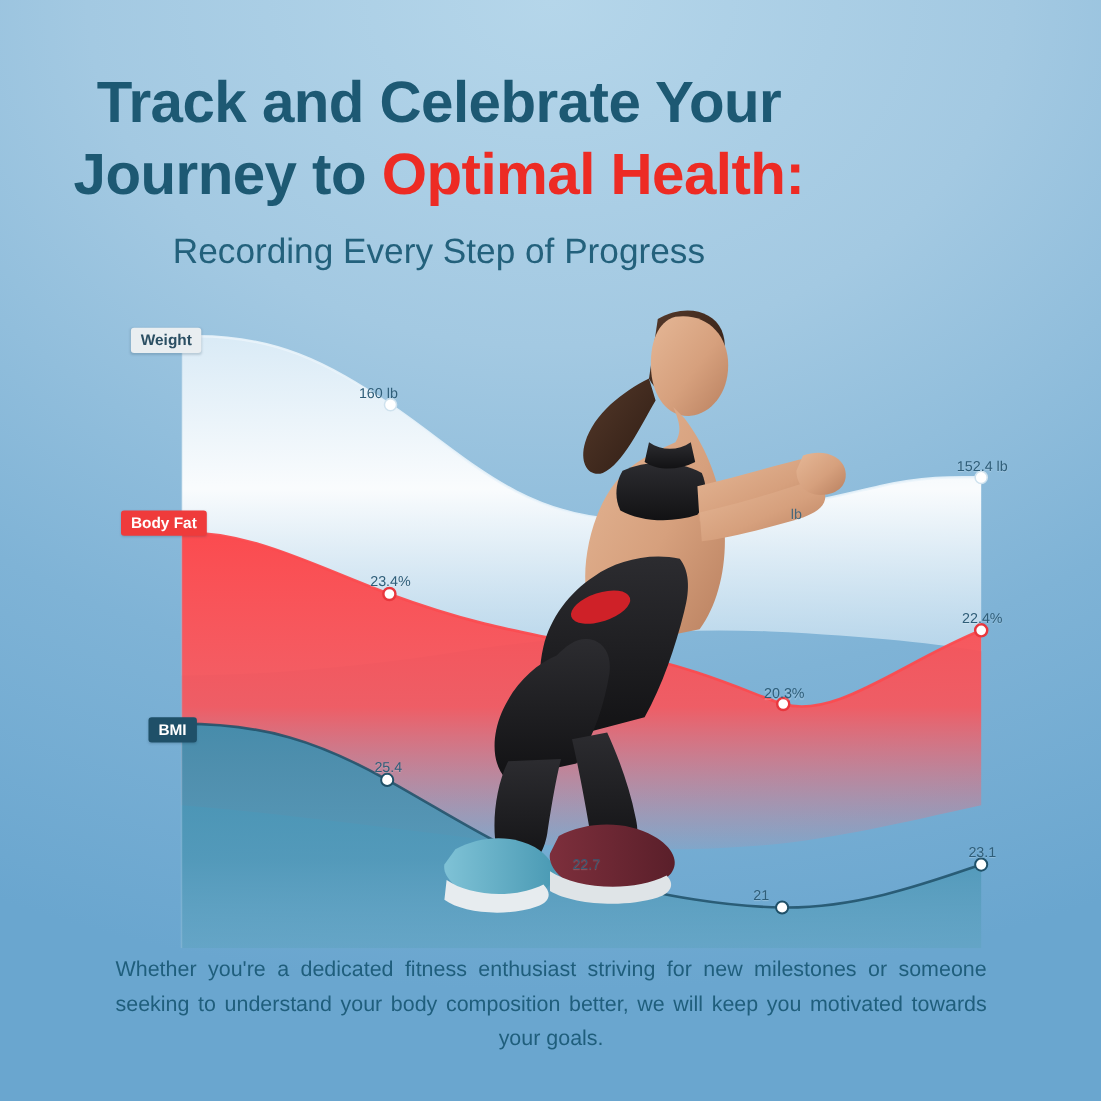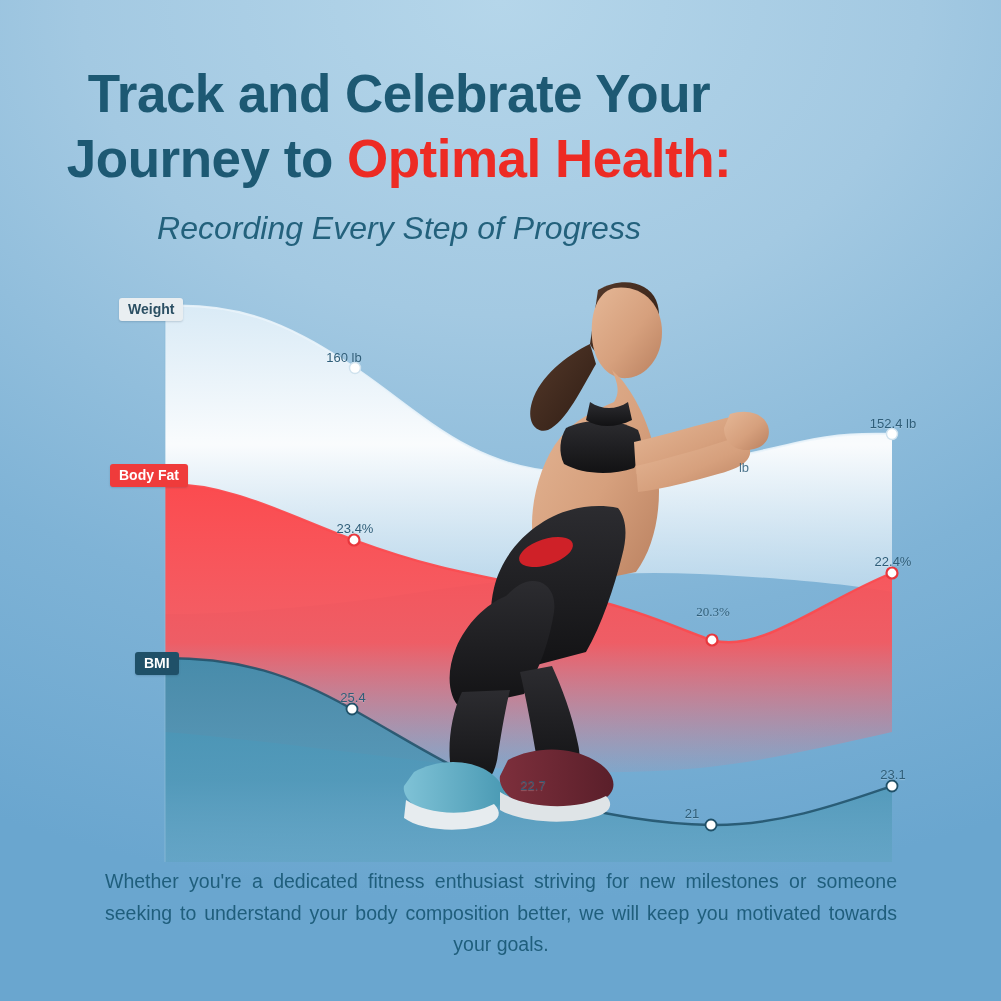--- a/index.html
+++ b/index.html
@@ -42,21 +42,20 @@
     color: #1d5973;
     white-space: nowrap;
   }
   .title-accent { color: #ed2b24; }
   .subtitle {
     margin-top: 18px;
     font-size: 32px;
     color: #23617c;
     line-height: 1.2;
     white-space: nowrap;
-    font-style: italic;
   }
 
   
   .chart-stage {
     position: absolute;
     left: 0;
     top: 262px;
     width: 898px;
     height: 600px;
   }
@@ -286,25 +285,25 @@
       <path d="M110,540 C 134,556 184,560 216,544 C 224,552 220,560 208,564 C 176,574 130,570 110,558 Z" fill="#dfe4e7"></path>
 
       <ellipse cx="156" cy="300" rx="28" ry="13" transform="rotate(-18 156 300)" fill="#cf2128"></ellipse>
     </svg>
 
     <div class="series-badge badge-weight">Weight</div>
     <div class="series-badge badge-bodyfat">Body Fat</div>
     <div class="series-badge badge-bmi">BMI</div>
 
     <div class="pt-label" style="left:344px; top:88px;">160 lb</div>
-    <div class="pt-label occluded" style="left:744px; top:198px;">lb</div>
+    <div class="pt-label occluded" style="left:724px; top:198px;">lb</div>
     <div class="pt-label" style="left:893px; top:154px;">152.4 lb</div>
 
     <div class="pt-label" style="left:355px; top:259px;">23.4%</div>
-    <div class="pt-label" style="left:713px; top:342px;font-family:Liberation Serif, serif;">20.3%</div>
+    <div class="pt-label" style="left:713px; top:361px;">20.3%</div>
     <div class="pt-label" style="left:893px; top:292px;">22.4%</div>
 
     <div class="pt-label" style="left:353px; top:428px;">25.4</div>
     <div class="pt-label occluded" style="left:533px; top:516px;">22.7</div>
     <div class="pt-label" style="left:692px; top:544px;">21</div>
     <div class="pt-label" style="left:893px; top:505px;">23.1</div>
   </div>
 
   <div class="caption">Whether you're a dedicated fitness enthusiast striving for new milestones or someone seeking to understand your body composition better, we will keep you motivated towards your goals.</div>
 

